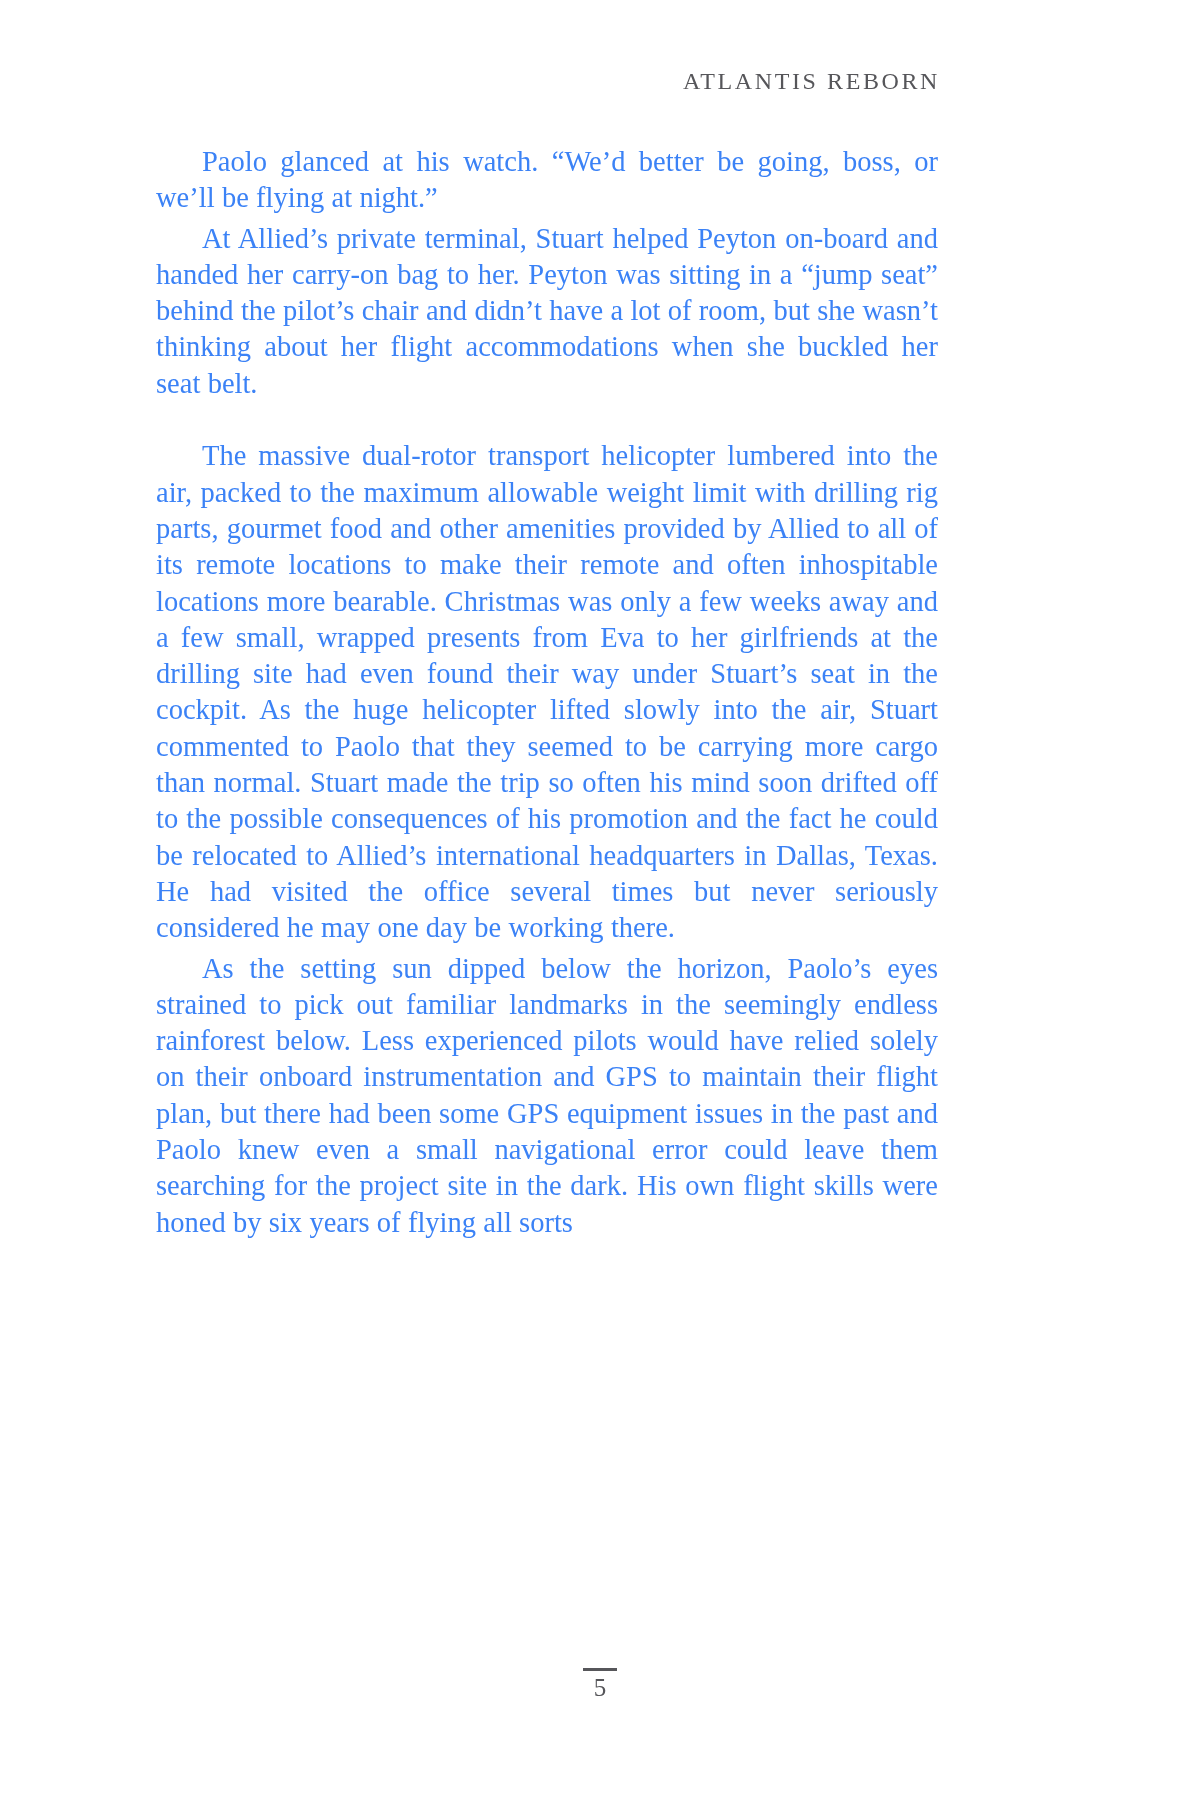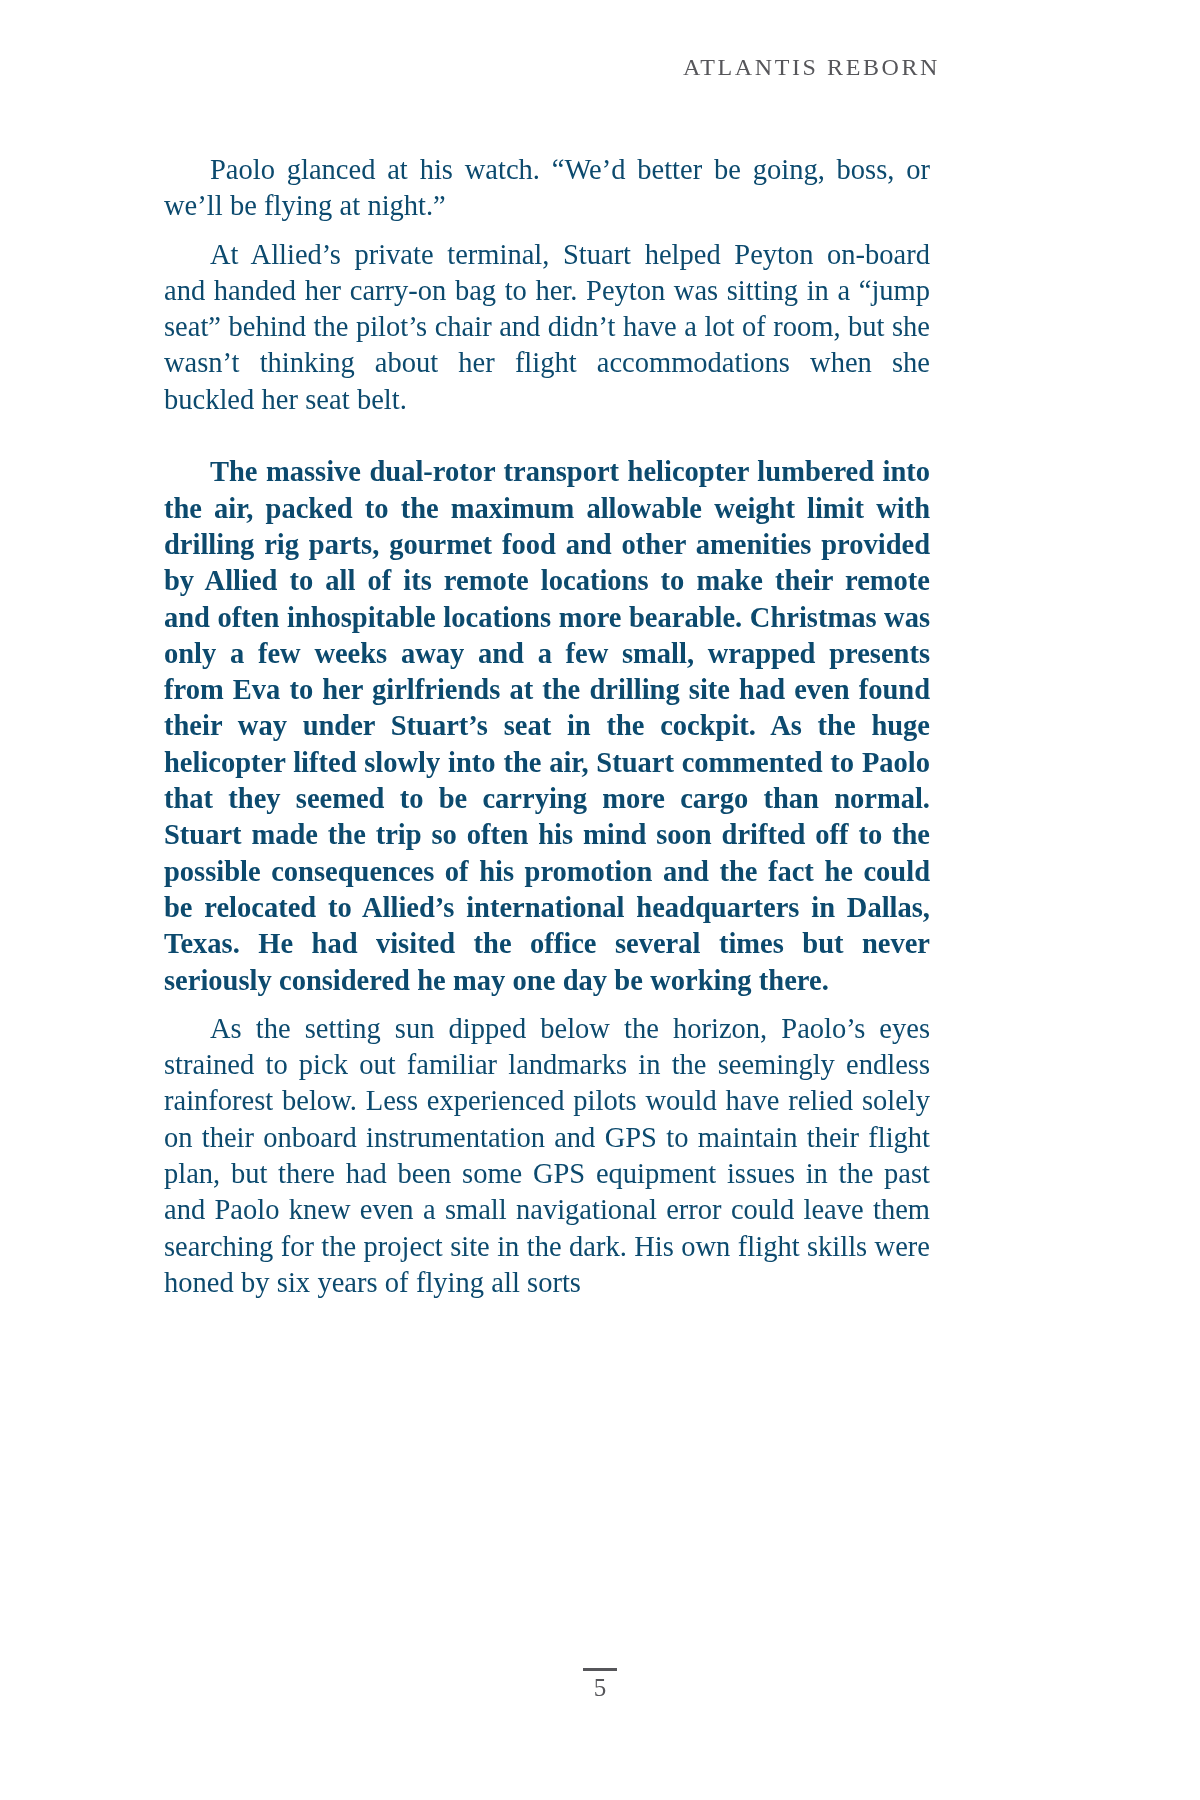--- a/index.html
+++ b/index.html
@@ -15,55 +15,55 @@
     background: #ffffff;
     box-sizing: border-box;
     overflow: hidden;
     font-family: "Liberation Serif", "DejaVu Serif", serif;
   }
 
   
   .running-head {
     position: absolute;
     left: 152px;
-    top: 54px;
+    top: 68px;
     width: 788px;
     text-align: right;
     font-family: "Liberation Serif", "DejaVu Serif", serif;
     font-size: 24px;
     letter-spacing: 2.6px;
     color: #56565a;
     font-variant: small-caps;
     text-transform: uppercase;
     white-space: nowrap;
   }
 
   
   .text-block {
     position: absolute;
     left: 152px;
     top: 140px;
     width: 790px;
   }
 
   .para {
-    margin: 12px;
+    margin: 4px;
     text-align: justify;
     text-justify: inter-word;
     font-size: 28.5px;
     line-height: 36.3px;
-    color: #0c4a6e;
+    color: #3b82f6;
     text-indent: 46px;
     hyphens: none;
     -webkit-hyphens: none;
     word-spacing: 0.2px;
   }
 
   
-  .para.section-gap { margin-top: 36.3px; font-weight: bold; }
+  .para.section-gap { margin-top: 36.3px; }
 
   
   .folio {
     position: absolute;
     left: 0;
     top: 1668px;
     width: 1200px;
     text-align: center;
   }
 

